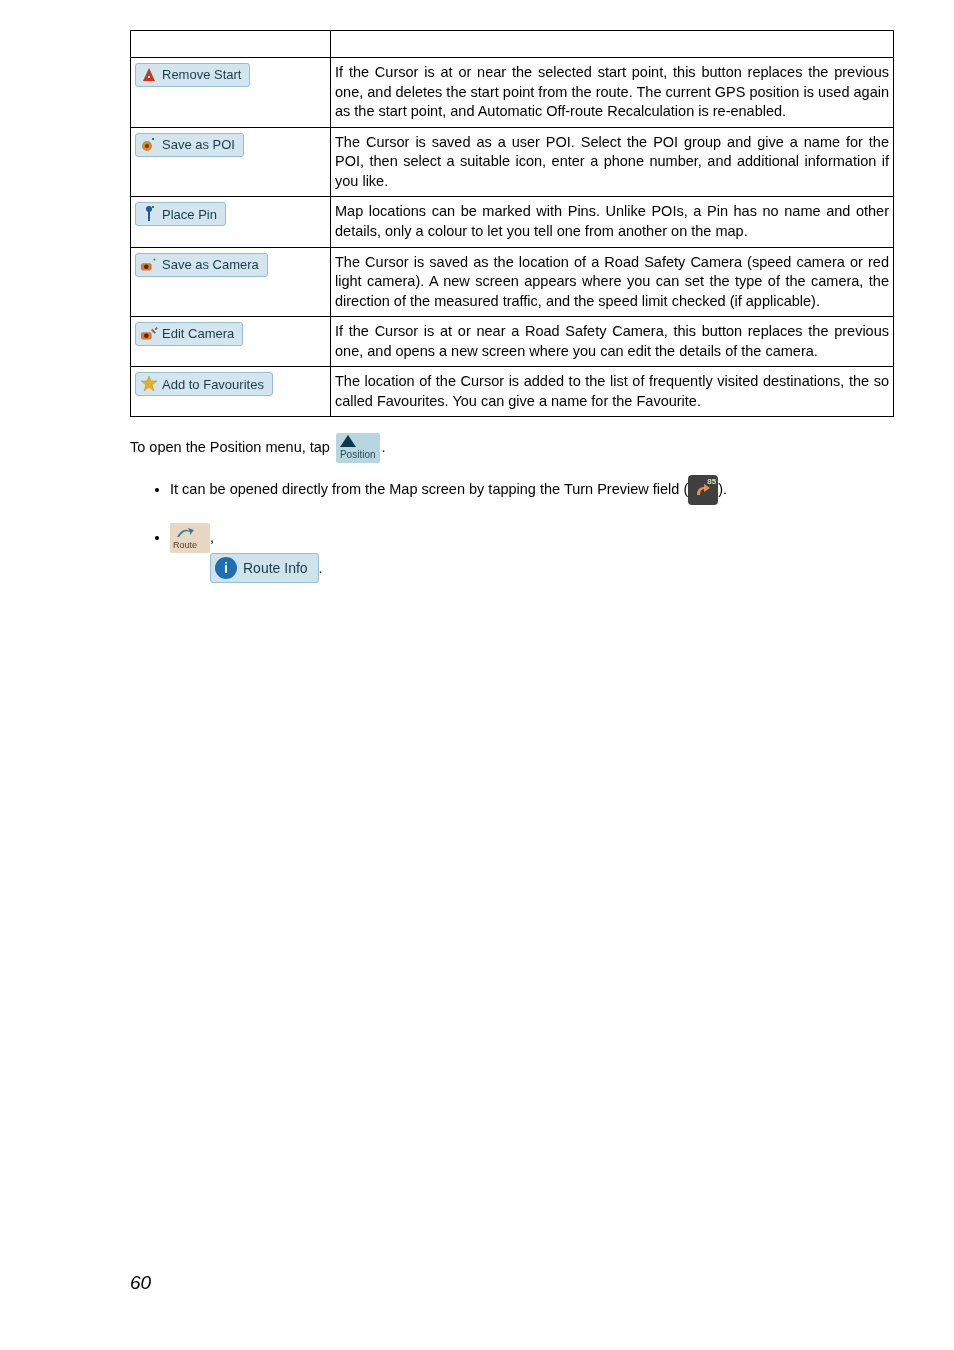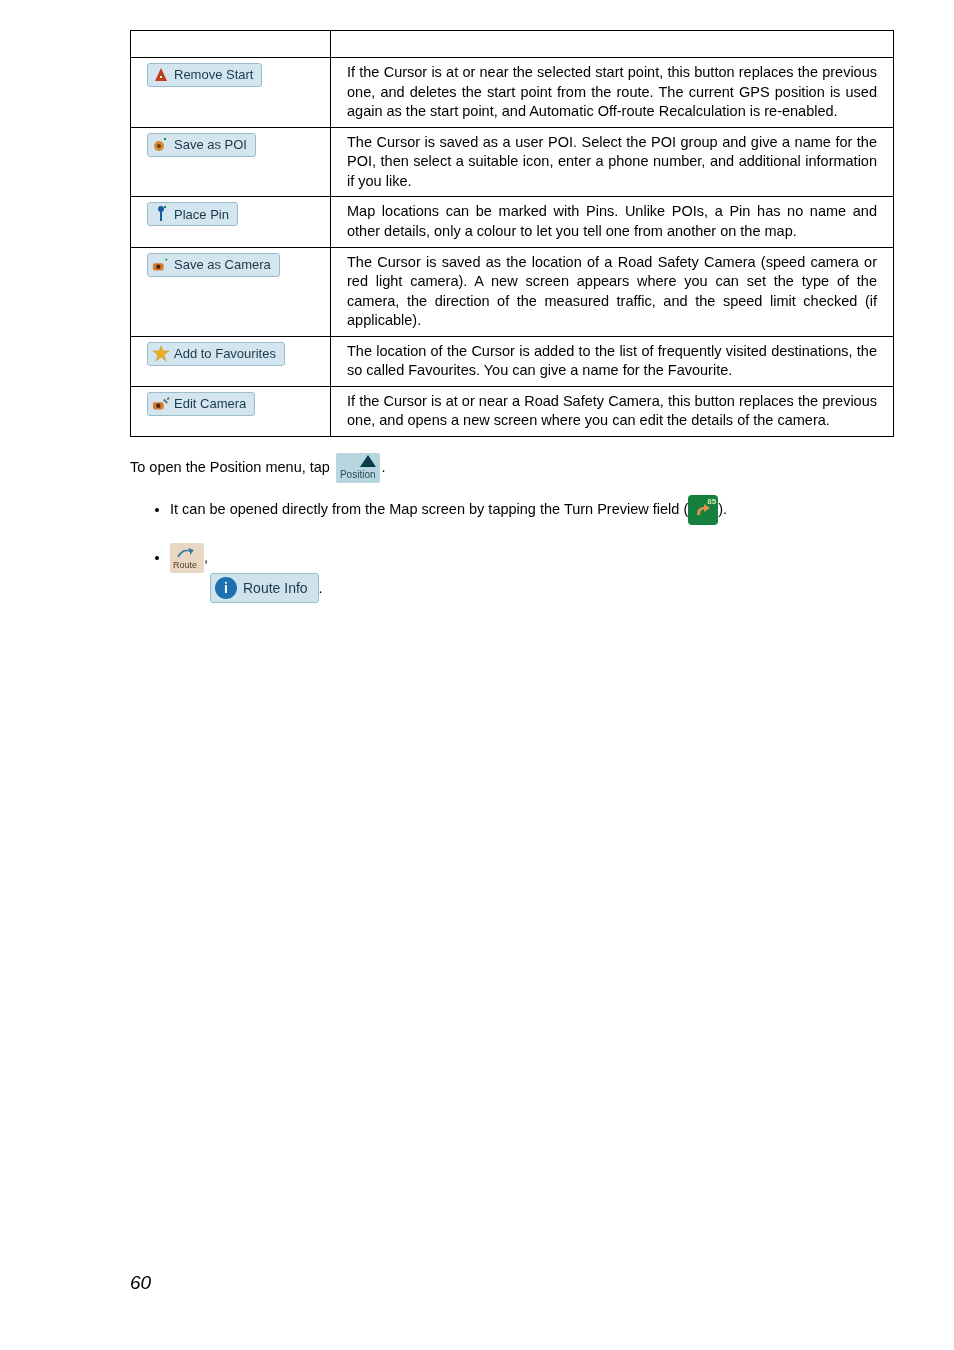--- a/index.html
+++ b/index.html
@@ -20,21 +20,21 @@
   height: 30px;
 }
 table.main-table {
   width: 100%;
   border-collapse: collapse;
   table-layout: fixed;
 }
 table.main-table th,
 table.main-table td {
   border: 1px solid #000000;
-  padding: 5px 16px;
+  padding: 5px 4px;
   font-size: 14.5px;
   line-height: 1.35;
   text-align: justify;
   vertical-align: top;
 }
 table.main-table col.col-btn { width: 200px; }
 table.main-table tr.header-row td {
   height: 22px;
   padding: 2px 8px;
 }
@@ -58,21 +58,21 @@
 .body-para {
   font-size: 14.5px;
   line-height: 1.4;
   text-align: justify;
   margin: 50px 0 10px 0;
 }
 .body-para.tight { margin-top: 16px; }
 .inline-icon {
   display: inline-flex;
   flex-direction: column;
-  align-items: flex-end;
+  align-items: flex-start;
   justify-content: center;
   vertical-align: middle;
   background: #b8d6e0;
   padding: 2px 4px 1px 4px;
   margin: 0 2px;
   border-radius: 2px;
 }
 .inline-icon .tri {
   width:0; height:0;
   border-left:8px solid transparent;
@@ -91,39 +91,39 @@
 }
 ul.bullets li {
   font-size: 14.5px;
   line-height: 1.45;
   text-align: justify;
   margin: 10px 0 18px 0;
 }
 .turn-preview {
   display:inline-flex;
   width:30px; height:30px;
-  background:#15803d;
+  background:#404040;
   border-radius:4px;
   vertical-align:middle;
   position:relative;
   align-items:center;
   justify-content:center;
 }
 .turn-preview .num {
   position:absolute; top:1px; right:2px;
   color:#cfe9b0; font-size:8px; font-weight:bold;
 }
 .turn-preview svg { display:block; }
 .route-icon {
   display:inline-flex;
   flex-direction:column;
   align-items:center;
   vertical-align:middle;
   background:#e8d7c2;
-  padding:2px 7px 1px 3px;
+  padding:2px 13px 1px 3px;
   border-radius:2px;
   justify-content:flex-end;
 }
 .route-icon .lbl { font-size:9px; color:#5a3a2a; }
 .route-info-chip {
   display:inline-flex;
   align-items:center;
   gap:6px;
   background:#cfe3ec;
   border:1px solid #9abccc;
@@ -225,45 +225,45 @@
             <span>Save as Camera</span>
           </span>
         </td>
         <td>The Cursor is saved as the location of a Road Safety Camera (speed camera or red light camera). A new screen appears where you can set the type of the camera, the direction of the measured traffic, and the speed limit checked (if applicable).</td>
       </tr>
 
       <tr>
         <td>
           <span class="btn-chip">
             <span class="icon-box">
-              <svg width="18" height="18" viewBox="0 0 18 18">
-                  <path d="M9 1 L11 6 L17 6 L12 10 L14 16 L9 12 L4 16 L6 10 L1 6 L7 6 Z" fill="#e8b020" stroke="#c48a10" stroke-width="0.5"></path>
-                </svg>
-            </span>
-            <span>Add to Favourites</span>
-          </span>
-        </td>
-        <td>The location of the Cursor is added to the list of frequently visited destinations, the so called Favourites. You can give a name for the Favourite.</td>
-      </tr>
-
-      <tr>
-        <td>
-          <span class="btn-chip">
-            <span class="icon-box">
               <svg width="20" height="16" viewBox="0 0 20 16">
                   <rect x="1" y="6" width="12" height="8" rx="2" fill="#d87a2a"></rect>
                   <circle cx="7" cy="10" r="2.5" fill="#4a2a10"></circle>
                   <path d="M13 3 L17 7" stroke="#6a6a6a" stroke-width="2"></path>
                   <path d="M17 3 L19 1" stroke="#6a6a6a" stroke-width="2"></path>
                 </svg>
             </span>
             <span>Edit Camera</span>
           </span>
         </td>
         <td>If the Cursor is at or near a Road Safety Camera, this button replaces the previous one, and opens a new screen where you can edit the details of the camera.</td>
+      </tr>
+
+      <tr>
+        <td>
+          <span class="btn-chip">
+            <span class="icon-box">
+              <svg width="18" height="18" viewBox="0 0 18 18">
+                  <path d="M9 1 L11 6 L17 6 L12 10 L14 16 L9 12 L4 16 L6 10 L1 6 L7 6 Z" fill="#e8b020" stroke="#c48a10" stroke-width="0.5"></path>
+                </svg>
+            </span>
+            <span>Add to Favourites</span>
+          </span>
+        </td>
+        <td>The location of the Cursor is added to the list of frequently visited destinations, the so called Favourites. You can give a name for the Favourite.</td>
       </tr>
     </tbody>
   </table>
 
 
   <p class="body-para tight">
     <span>To open the Position menu, tap </span><span class="inline-icon">
         <span class="tri"></span>
         <span class="lbl">Position</span>
       </span>.

